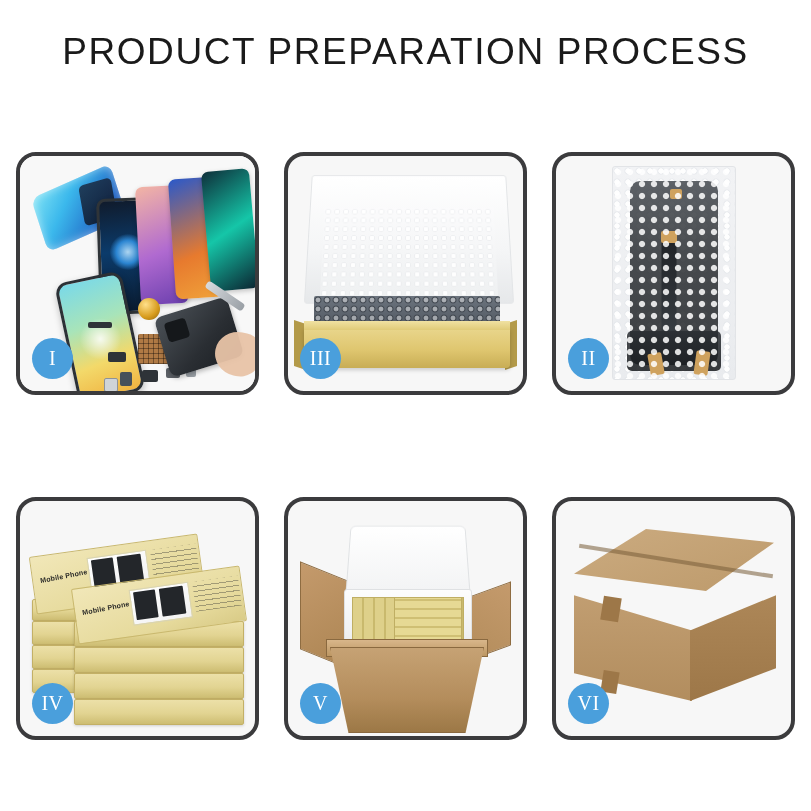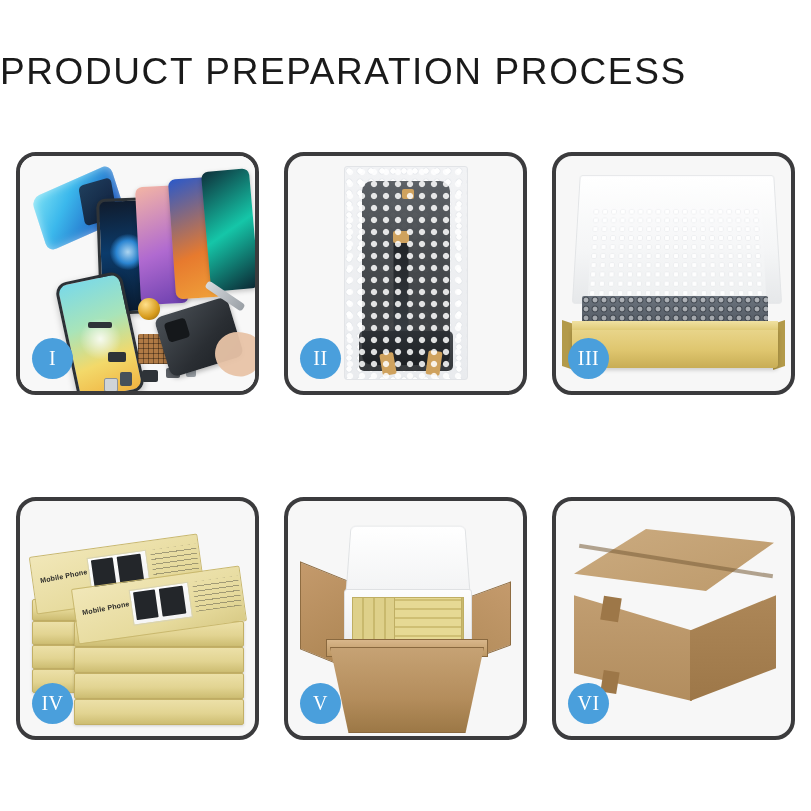--- a/index.html
+++ b/index.html
@@ -12,21 +12,22 @@
     width: 811px;
     height: 811px;
     overflow: hidden;
     font-family: "Liberation Sans", sans-serif;
     position: relative;
   }
 
   
   .header {
     width: 811px;
-    padding-top: 52px;
+    padding-top: 32px;
+    text-align: center;
   }
   .page-title {
     font-family: "Liberation Sans", sans-serif;
     font-size: 37px;
     font-weight: 400;
     letter-spacing: 1.6px;
     color: #1a1a1a;
     margin: 0;
     line-height: 1.1;
     white-space: nowrap;
@@ -412,49 +413,49 @@
       <div class="p1-bit b9"></div>
       <div class="p1-back"></div>
       <div class="p1-tweezer"></div>
       <div class="p1-hand"></div>
     </div>
     <div class="badge">I</div>
   </div>
 
   <div class="panel">
     <div class="panel-stage">
+      <div class="p3-lid">
+        <div class="p3-lid-inner"></div>
+      </div>
+      <div class="p3-foam"></div>
+      <div class="p3-tray-side-l"></div>
+      <div class="p3-tray-side-r"></div>
+      <div class="p3-tray"></div>
+    </div>
+    <div class="badge">III</div>
+  </div>
+
+  <div class="panel">
+    <div class="panel-stage">
       <div class="p2-bag">
         <div class="p2-screen"></div>
         <div class="p2-flex"></div>
         <div class="p2-bottom"></div>
         <div class="p2-conn c1"></div>
         <div class="p2-conn c2"></div>
         <div class="p2-conn c3"></div>
         <div class="p2-conn c4"></div>
         <div class="p2-gloss"></div>
       </div>
     </div>
     <div class="badge">II</div>
   </div>
 
   <div class="panel">
     <div class="panel-stage">
-      <div class="p3-lid">
-        <div class="p3-lid-inner"></div>
-      </div>
-      <div class="p3-foam"></div>
-      <div class="p3-tray-side-l"></div>
-      <div class="p3-tray-side-r"></div>
-      <div class="p3-tray"></div>
-    </div>
-    <div class="badge">III</div>
-  </div>
-
-  <div class="panel">
-    <div class="panel-stage">
       <div class="p4-stack">
 
         <div class="p4-box" style="left:6px; top:78px; width:126px; height:20px;"></div>
         <div class="p4-box" style="left:6px; top:100px; width:126px; height:22px;"></div>
         <div class="p4-box" style="left:6px; top:124px; width:126px; height:22px;"></div>
         <div class="p4-box" style="left:6px; top:148px; width:126px; height:22px;"></div>
 
         <div class="p4-box" style="left:48px; top:100px; width:168px; height:24px;"></div>
         <div class="p4-box" style="left:48px; top:126px; width:168px; height:24px;"></div>
         <div class="p4-box" style="left:48px; top:152px; width:168px; height:24px;"></div>

